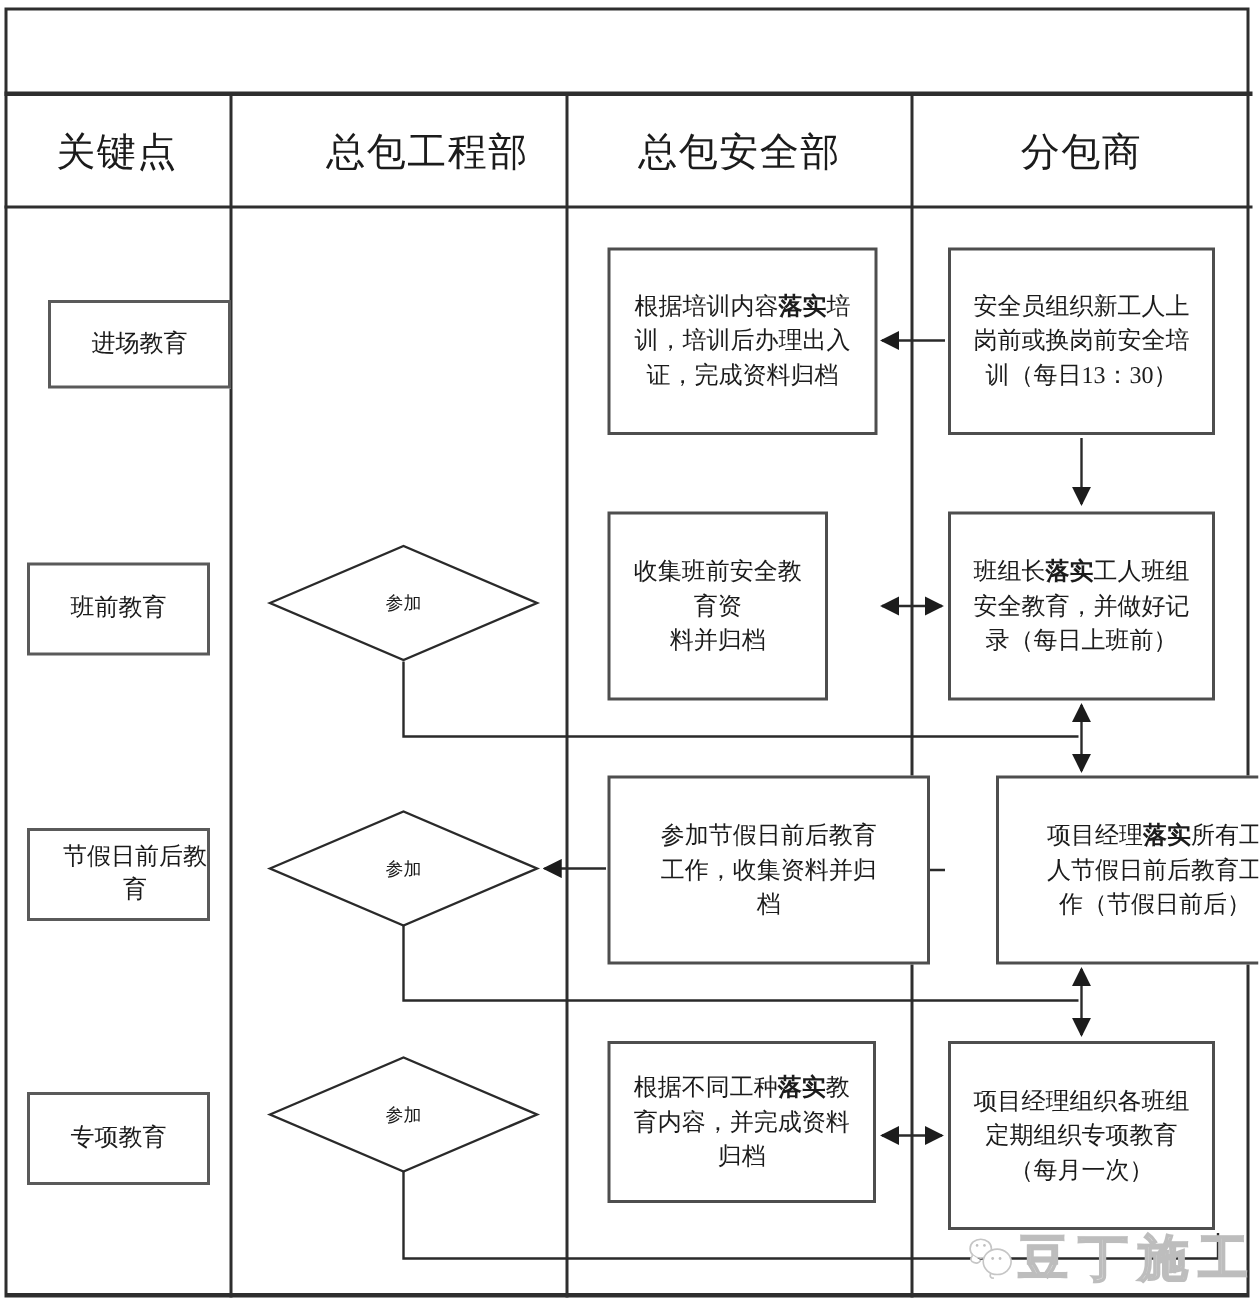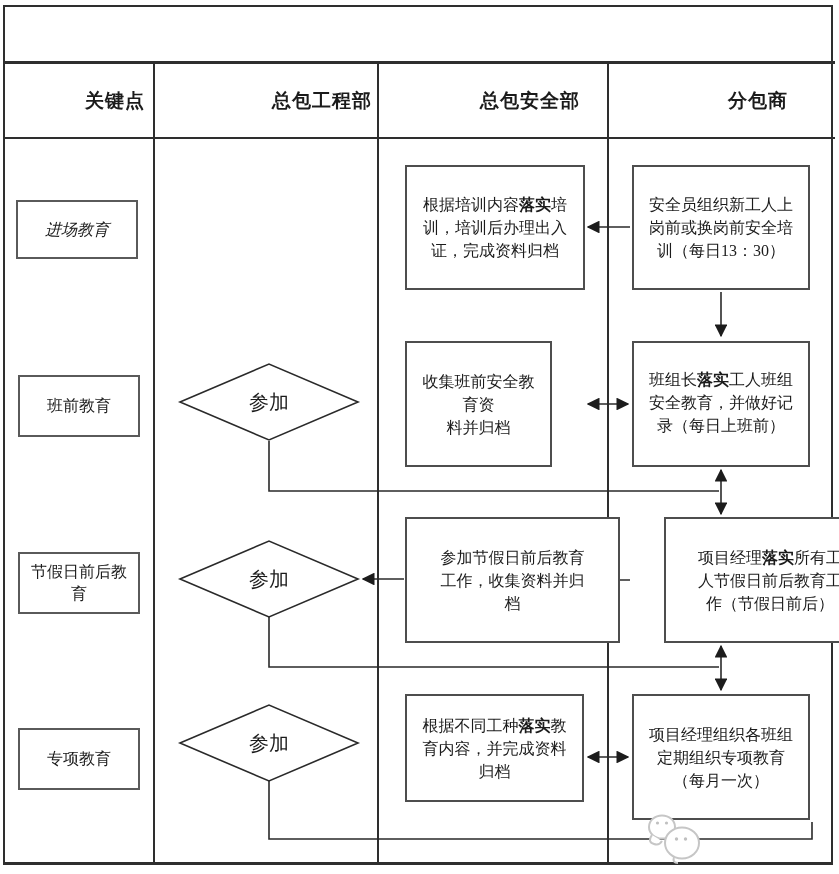--- a/index.html
+++ b/index.html
@@ -9,32 +9,32 @@
   }
   
   .outer{position:absolute;left:3px;top:5px;width:830px;height:860px;
     border:2px solid #2e2e2e;border-bottom-width:3px;box-sizing:border-box;}
   .hline{position:absolute;background:#2e2e2e;}
   .vline{position:absolute;background:#2e2e2e;}
   .title-cell{position:absolute;left:3px;top:5px;width:832px;height:56px;
     display:flex;align-items:center;justify-content:center;
     font-size:28px;font-weight:bold;letter-spacing:1px;}
   .hdr{position:absolute;top:65px;height:72px;display:flex;align-items:center;justify-content:center;
-    font-size:19px;font-weight:bold;letter-spacing:1px;padding-left:37px;}
+    font-size:26px;font-weight:normal;letter-spacing:1px;}
   
   .pbox{position:absolute;border:2px solid #4e4e4e;box-sizing:border-box;background:#ffffff;
     display:flex;align-items:center;justify-content:center;text-align:center;
     font-size:16px;line-height:23px;padding:14px;}
   .kbox{position:absolute;border:2px solid #5a5a5a;box-sizing:border-box;background:#ffffff;
     display:flex;align-items:center;justify-content:center;text-align:center;
     font-size:16px;line-height:22px;}
   .txt{white-space:pre-line;}
   .b{font-weight:bold;}
   .dlabel{position:absolute;display:flex;align-items:center;justify-content:center;
-    font-size:20px;}
+    font-size:12px;}
   .connectors{position:absolute;left:0;top:0;pointer-events:none;}
   
   .wm{position:absolute;left:644px;top:808px;width:195px;height:62px;display:flex;align-items:center;}
   .wm-text{font-size:33px;font-weight:bold;letter-spacing:7px;color:#e6e6e6;
     -webkit-text-stroke:1.2px #bdbdbd;text-shadow:0 0 1px #cfcfcf;white-space:nowrap;}
 </style>
 </head>
 <body>
 
 <div class="page">
@@ -68,27 +68,27 @@
       <line x1="721" y1="646" x2="721" y2="690" marker-start="url(#ah)" marker-end="url(#ah)"></line>
       <polyline points="269,617 269,667 719,667"></polyline>
       <line x1="588" y1="757" x2="628" y2="757" marker-start="url(#ah)" marker-end="url(#ah)"></line>
       <polyline points="269,781 269,839 812,839 812,822"></polyline>
       <polygon points="180,402 269,364 358,402 269,440" fill="#ffffff"></polygon>
       <polygon points="180,579 269,541 358,579 269,617" fill="#ffffff"></polygon>
       <polygon points="180,743 269,705 358,743 269,781" fill="#ffffff"></polygon>
     </g>
   </svg>
 
-  <div class="kbox" style="left:16px;top:200px;width:122px;height:59px;font-style:italic;">
+  <div class="kbox" style="left:32px;top:200px;width:122px;height:59px;">
     <div class="txt">进场教育</div>
   </div>
   <div class="kbox" style="left:18px;top:375px;width:122px;height:62px;">
     <div class="txt">班前教育</div>
   </div>
-  <div class="kbox" style="left:18px;top:552px;width:122px;height:62px;">
+  <div class="kbox" style="left:18px;top:552px;width:122px;height:62px;justify-content:flex-end;">
     <div class="txt">节假日前后教
 育</div>
   </div>
   <div class="kbox" style="left:18px;top:728px;width:122px;height:62px;">
     <div class="txt">专项教育</div>
   </div>
 
   <div class="dlabel" style="left:180px;top:384px;width:178px;height:36px;">参加</div>
   <div class="dlabel" style="left:180px;top:561px;width:178px;height:36px;">参加</div>
   <div class="dlabel" style="left:180px;top:725px;width:178px;height:36px;">参加</div>
@@ -111,21 +111,21 @@
     <div class="txt"><span>根据不同工种</span><span class="b">落实</span><span>教
 育内容，并完成资料
 归档</span></div>
   </div>
 
   <div class="pbox" style="left:632px;top:165px;width:178px;height:125px;">
     <div class="txt"><span>安全员组织新工人上
 岗前或换岗前安全培
 训（每日13：30）</span><span class="b"></span><span></span></div>
   </div>
-  <div class="pbox" style="left:632px;top:341px;width:178px;height:126px;font-family:Liberation Mono, monospace;">
+  <div class="pbox" style="left:632px;top:341px;width:178px;height:126px;">
     <div class="txt"><span>班组长</span><span class="b">落实</span><span>工人班组
 安全教育，并做好记
 录（每日上班前）</span></div>
   </div>
   <div class="pbox" style="left:664px;top:517px;width:212px;height:126px;">
     <div class="txt"><span>项目经理</span><span class="b">落实</span><span>所有工
 人节假日前后教育工
 作（节假日前后）</span></div>
   </div>
   <div class="pbox" style="left:632px;top:694px;width:178px;height:126px;">
@@ -142,15 +142,16 @@
         <ellipse cx="38" cy="31" rx="17" ry="15.5"></ellipse>
         <path d="M30 45 q-2 6 4 6" fill="none"></path>
       </g>
       <g fill="#c0c0c0">
         <circle cx="13.5" cy="11" r="1.6"></circle>
         <circle cx="22.5" cy="11" r="1.6"></circle>
         <circle cx="32.5" cy="27" r="1.7"></circle>
         <circle cx="41.5" cy="27" r="1.7"></circle>
       </g>
     </svg>
+    <span class="wm-text">豆丁施工</span>
   </div>
 
 </div>
 
 </body></html>

